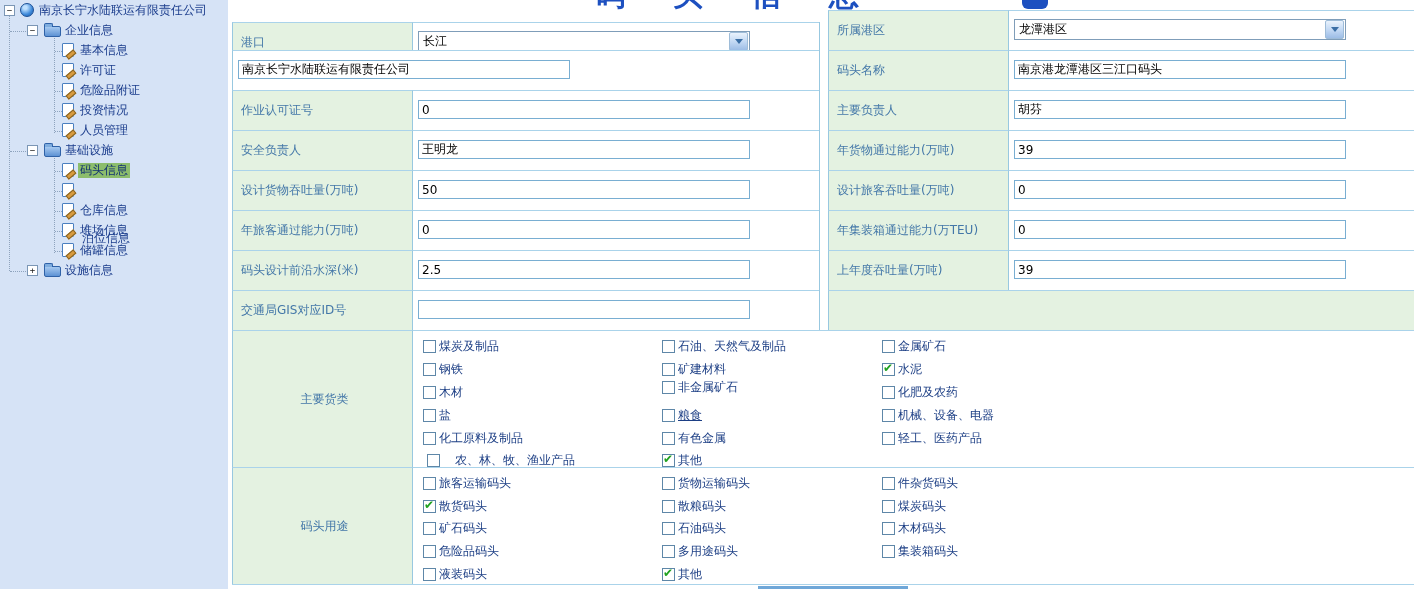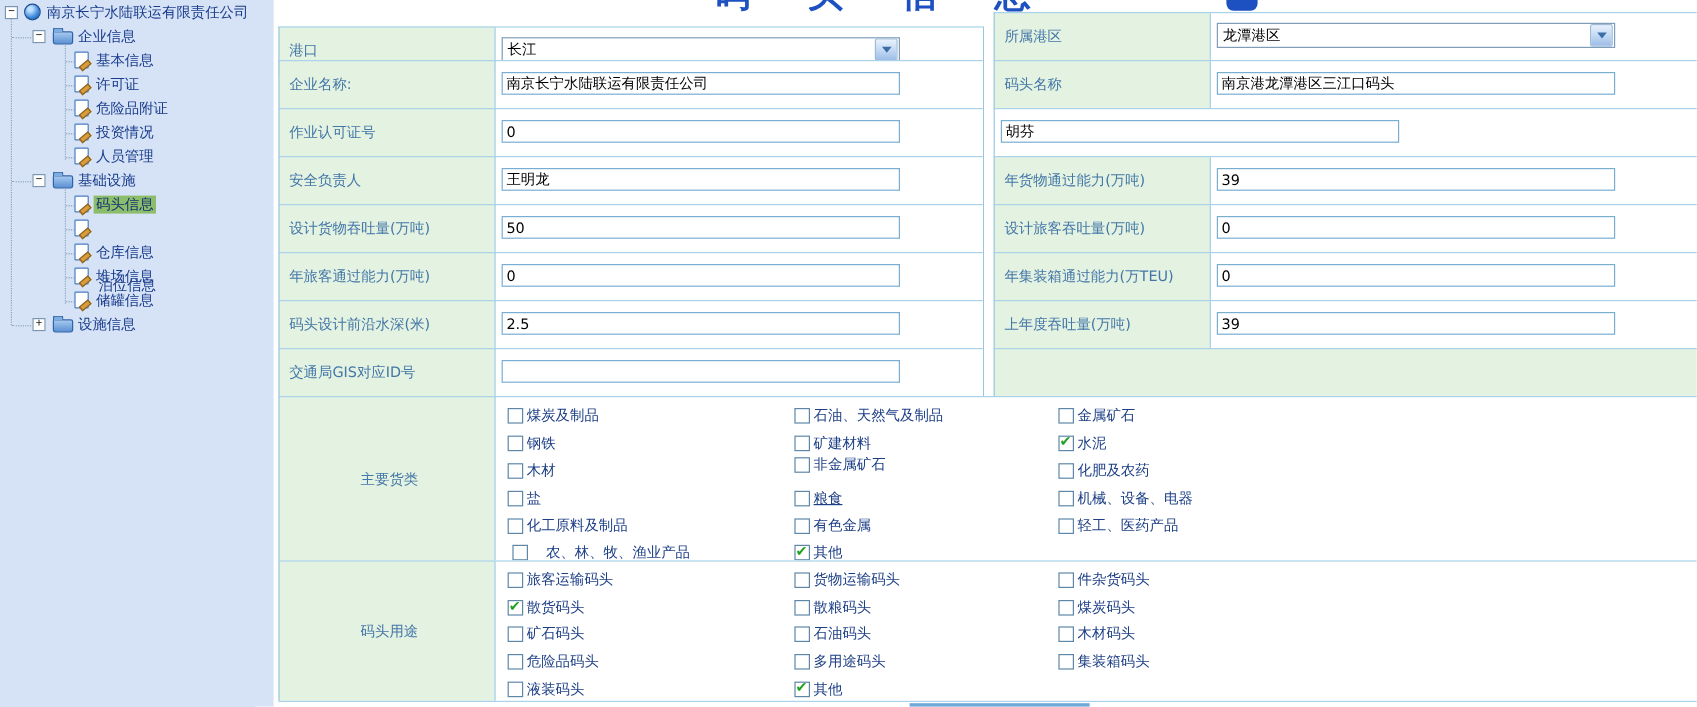--- a/index.html
+++ b/index.html
@@ -210,21 +210,20 @@
       <div class="ccell">
         <div class="select-box">
           <span class="select-text">长江</span>
           <div class="select-arrow">
             <div class="chev"></div>
           </div>
         </div>
       </div>
     </div>
     <div class="frow bR" style="left: 232px; top: 50px; width: 588px; height: 40px;">
-      <div class="lcell">企业名称:</div>
       <div class="ccell">
         <input class="text-input" type="text" value="南京长宁水陆联运有限责任公司" style="">
       </div>
     </div>
     <div class="frow bR" style="left: 232px; top: 90px; width: 588px; height: 40px;">
       <div class="lcell">作业认可证号</div>
       <div class="ccell">
         <input class="text-input" type="text" value="0" style="">
       </div>
     </div>
@@ -269,20 +268,21 @@
         </div>
       </div>
     </div>
     <div class="frow" style="left: 828px; top: 50px; width: 586px; height: 40px;">
       <div class="lcell">码头名称</div>
       <div class="ccell">
         <input class="text-input" type="text" value="南京港龙潭港区三江口码头" style="">
       </div>
     </div>
     <div class="frow" style="left: 828px; top: 90px; width: 586px; height: 40px;">
+      <div class="lcell">主要负责人</div>
       <div class="ccell">
         <input class="text-input" type="text" value="胡芬" style="">
       </div>
     </div>
     <div class="frow" style="left: 828px; top: 130px; width: 586px; height: 40px;">
       <div class="lcell">年货物通过能力(万吨)</div>
       <div class="ccell">
         <input class="text-input" type="text" value="39" style="">
       </div>
     </div>

